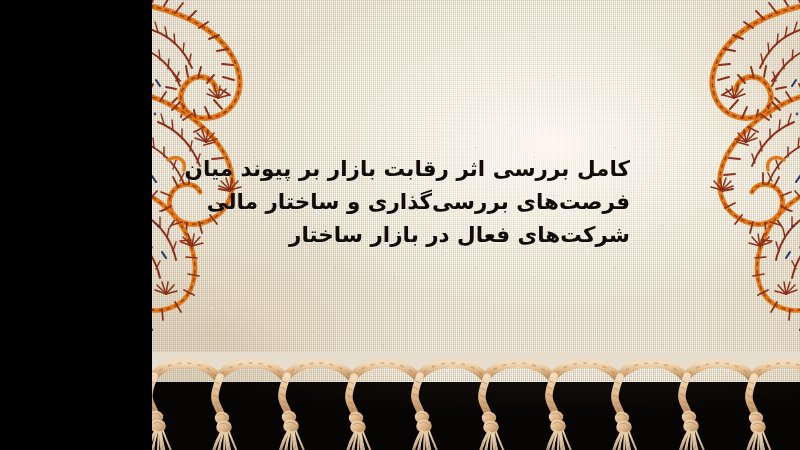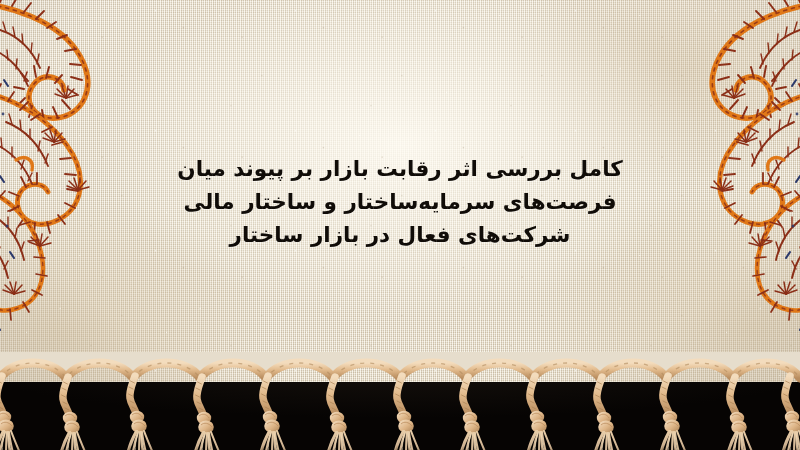--- a/index.html
+++ b/index.html
@@ -3,21 +3,21 @@
 <meta charset="utf-8">
 <title>Embroidered Textile Title Card</title>
 <style>
   html,body{margin:0;padding:0;}
   body{
     width:800px;height:450px;overflow:hidden;
     background:#000;
     font-family:"DejaVu Sans","Liberation Sans",sans-serif;
   }
   #stage{
-    position:relative;width:800px;height:450px;overflow:hidden;
+    position:relative;width:648px;height:450px;overflow:hidden;
     background:#0a0705;
   }
 
   
   .fabric{
     position:absolute;left:0;top:0;width:800px;height:382px;
     background-color:#e9e1d1;
     background-image:
       
       radial-gradient(ellipse 420px 240px at 50% 38%, rgba(255,252,244,.85), rgba(255,252,244,0) 72%),
@@ -523,21 +523,21 @@
             <circle cx="33" cy="120" r="1.4"></circle>
           <circle cx="37" cy="232" r="1.5"></circle>
             <circle cx="9" cy="340" r="1.4"></circle>
         </g>
       </g>
     </svg>
   </div>
 
   <div class="title-block">
     <span class="title-line">کامل بررسی اثر رقابت بازار بر پیوند میان</span>
-    <span class="title-line">فرصت‌های سرمایه‌ساختار و ساختار مالی</span>
+    <span class="title-line">فرصت‌های بررسی‌گذاری و ساختار مالی</span>
     <span class="title-line">شرکت‌های فعال در بازار ساختار</span>
   </div>
 
   <div class="fringe">
     <svg viewBox="0 0 800 98" xmlns="http://www.w3.org/2000/svg" aria-hidden="true">
       <defs>
         <linearGradient id="cordG" x1="0" y1="0" x2="0" y2="1">
           <stop offset="0%" stop-color="#f3dcbd"></stop>
           <stop offset="45%" stop-color="#e2bb8d"></stop>
           <stop offset="100%" stop-color="#b98d5f"></stop>

